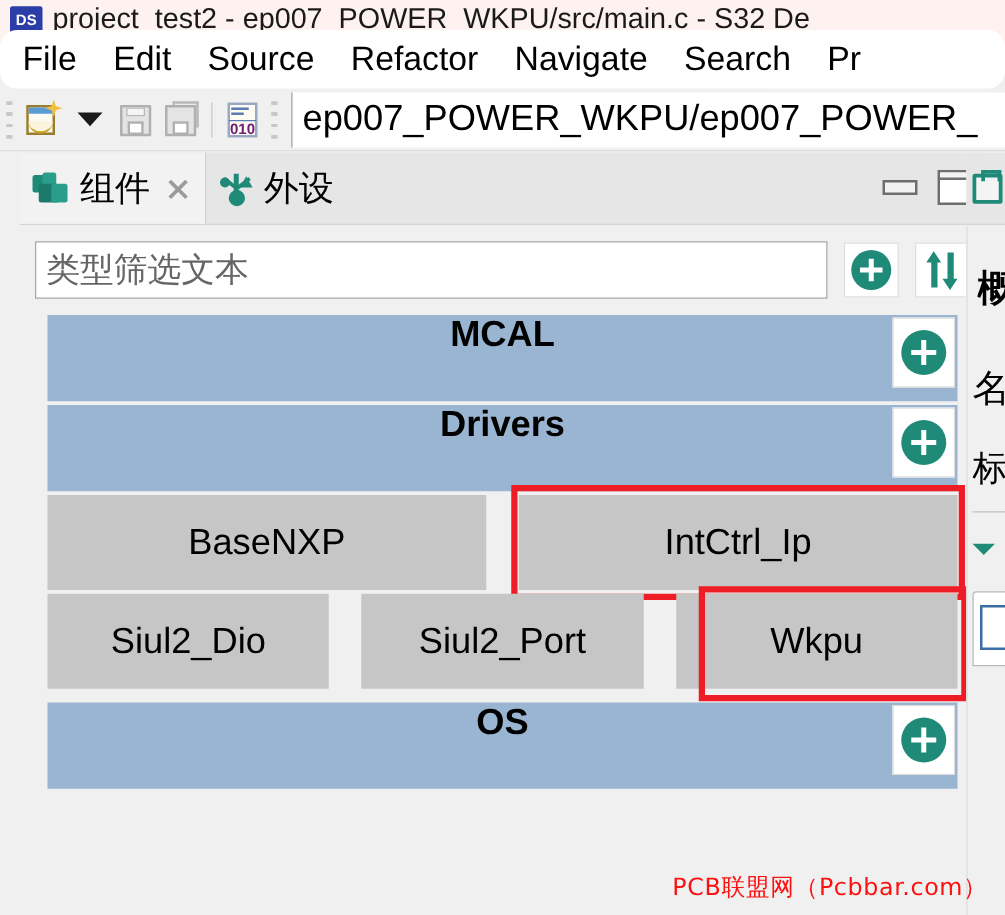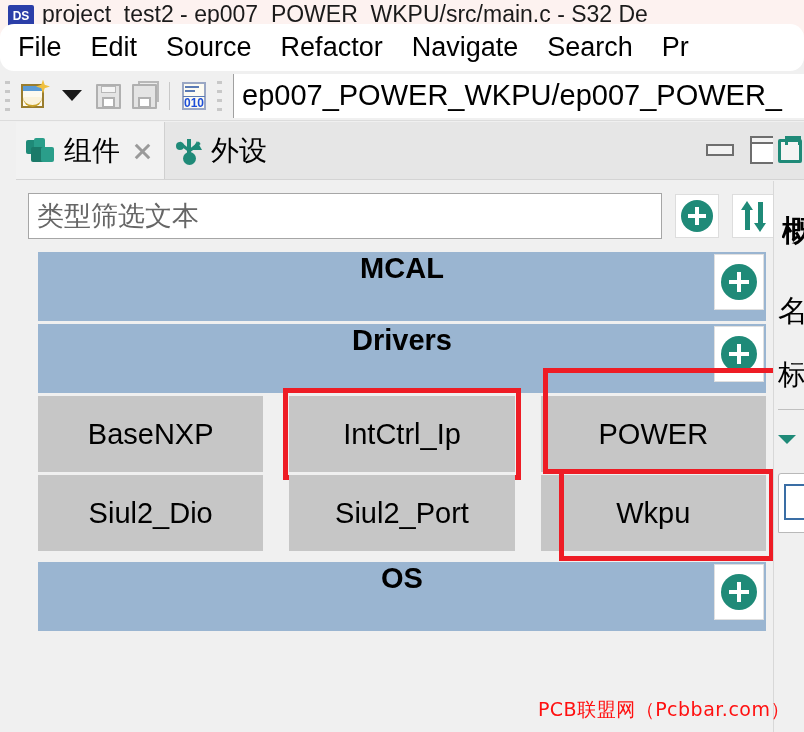--- a/index.html
+++ b/index.html
@@ -113,21 +113,21 @@
   .tb-sep { width: 1px; height: 28px; background: #c8c8c8; margin: 0 6px; flex: none; }
   .ico-hex { width: 30px; height: 32px; position: relative; }
   .ico-hex .page {
     position: absolute; left: 3px; top: 2px; width: 24px; height: 28px;
     background: #fdfbf2; border: 2px solid #9aa7c4;
   }
   .ico-hex .l1 { position: absolute; left: 6px; top: 6px; width: 14px; height: 2px; background: #5b7bb5; }
   .ico-hex .l2 { position: absolute; left: 6px; top: 10px; width: 10px; height: 2px; background: #5b7bb5; }
   .ico-hex .zeros {
     position: absolute; left: 4px; bottom: 3px; width: 22px;
-    font-size: 12px; font-weight: bold; color: #1d4ed8;
+    font-size: 12px; font-weight: bold; color: #701a75;
     font-family: "Liberation Sans", sans-serif;
     text-align: center; line-height: 12px;
     border-top: 1px solid #5b7bb5;
   }
   .path-field {
     flex: 1 1 auto; height: 44px; margin-left: 6px;
     background: #ffffff;
     border: none; border-left: 1px solid #a0a0a0;
     display: flex; align-items: center;
     padding-left: 8px;
@@ -432,21 +432,20 @@
     <div class="sec-header">
       <div class="sec-title">Drivers</div>
       <div class="sec-addbtn">
         <div class="plus-circle"></div>
       </div>
     </div>
 
     <div class="tile-row">
       <div class="tile">BaseNXP</div>
       <div class="tile hl">IntCtrl_Ip</div>
-      <div class="tile hl shift">POWER</div>
     </div>
 
     <div class="tile-row">
       <div class="tile">Siul2_Dio</div>
       <div class="tile">Siul2_Port</div>
       <div class="tile hl shiftb">Wkpu</div>
     </div>
 
     <div class="sec-header" style="margin-top:11px;">
       <div class="sec-title">OS</div>

